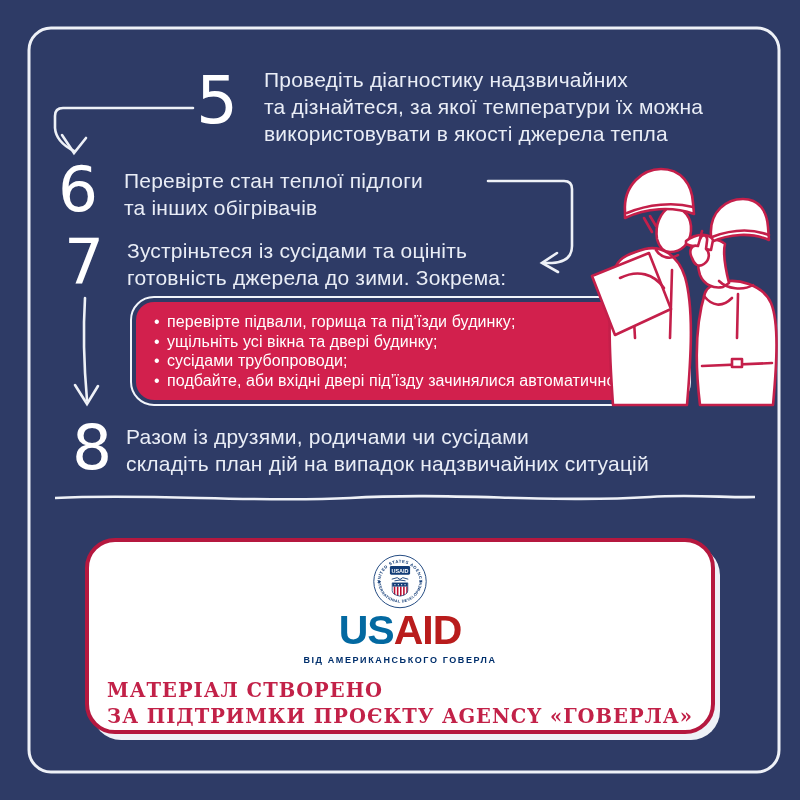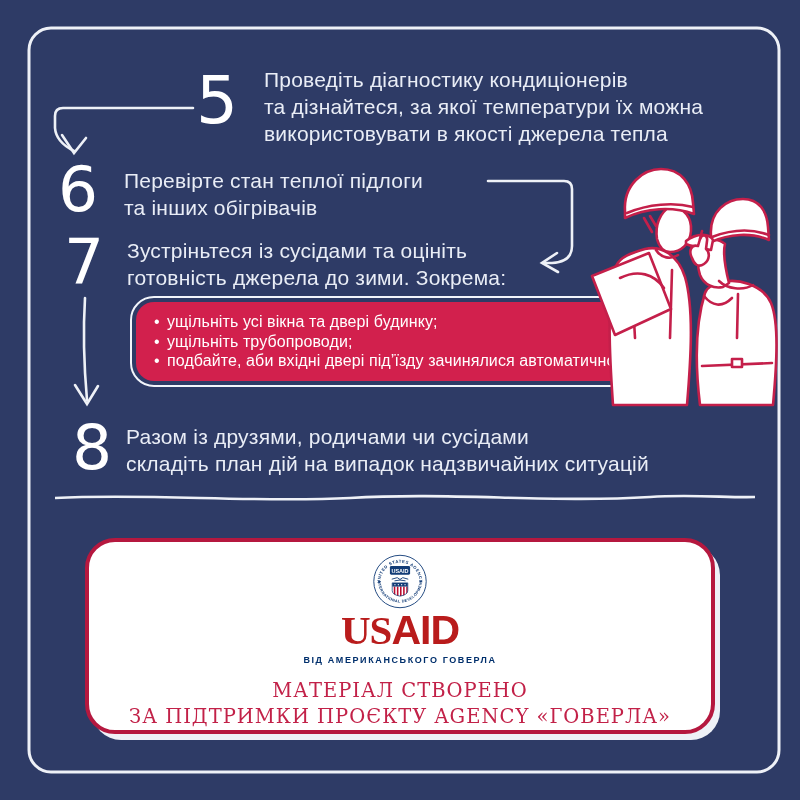--- a/index.html
+++ b/index.html
@@ -41,56 +41,57 @@
     position:absolute;left:85px;top:538px;width:622px;height:176px;
     background:#ffffff;border:4px solid #b5183f;border-radius:30px;
     box-shadow:6px 7px 0 -1px #eef1f7;
     display:flex;flex-direction:column;align-items:center;
     padding-top:12px;box-sizing:content-box;z-index:2;
   }
   .usaid-wordmark{
     font-size:41px;font-weight:bold;line-height:1;margin-top:1px;
     letter-spacing:-1px;font-family:"Liberation Sans",sans-serif;
   }
-  .usaid-wordmark .us{color:#b91c1c;font-family:Liberation Serif, serif;}
+  .usaid-wordmark .us{color:#0369a1;}
   .usaid-wordmark .aid{color:#b91c1c;}
   .usaid-tagline{
     margin-top:4px;color:#002f6c;font-size:9px;letter-spacing:1.6px;font-weight:bold;
   }
   .footer-caption{
-    margin-top:13px;text-align:center;color:#c22148;
-    font-family:"DejaVu Serif", serif;font-weight:normal;
+    margin-top:13px;color:#c22148;
+    font-family:"DejaVu Serif", serif;font-weight:bold;
     font-size:19.5px;line-height:26px;letter-spacing:1px;
   }
   .overlay{position:absolute;left:0;top:0;z-index:3;pointer-events:none;}
 </style>
 </head>
 <body>
 
 <div class="canvas">
 
   <div class="step-num" style="left:196px;top:68px;font-size:66px;">5</div>
   <div class="step-num" style="left:58px;top:158px;">6</div>
   <div class="step-num" style="left:64px;top:230px;">7</div>
   <div class="step-num" style="left:72px;top:416px;">8</div>
 
-  <div class="step-text" style="left:264px;top:66px;">Проведіть діагностику кондиціонерів
+  <div class="step-text" style="left:264px;top:66px;">Проведіть діагностику надзвичайних
 та дізнайтеся, за якої температури їх можна
 використовувати в якості джерела тепла</div>
   <div class="step-text" style="left:124px;top:167px;">Перевірте стан теплої підлоги
 та інших обігрівачів</div>
   <div class="step-text" style="left:127px;top:237px;">Зустріньтеся із сусідами та оцініть
 готовність джерела до зими. Зокрема:</div>
   <div class="step-text" style="left:126px;top:423px;">Разом із друзями, родичами чи сусідами
 складіть план дій на випадок надзвичайних ситуацій</div>
 
   <div class="checklist-wrap">
     <div class="checklist">
+      <div class="checklist-item">перевірте підвали, горища та під’їзди будинку;</div>
       <div class="checklist-item">ущільніть усі вікна та двері будинку;</div>
-      <div class="checklist-item">ущільніть трубопроводи;</div>
+      <div class="checklist-item">сусідами трубопроводи;</div>
       <div class="checklist-item">подбайте, аби вхідні двері під’їзду зачинялися автоматично</div>
     </div>
   </div>
 
   <div class="footer-card">
     <svg width="60" height="60" viewBox="0 0 60 60">
       <circle cx="30" cy="30" r="28.6" fill="#ffffff" stroke="#123c77" stroke-width="1"></circle>
       <defs>
         <path id="sealTop" d="M8.5,31 A21.5,21.5 0 0 1 51.5,31" fill="none"></path>
         <path id="sealBot" d="M6,29 A24,24 0 0 0 54,29" fill="none"></path>

